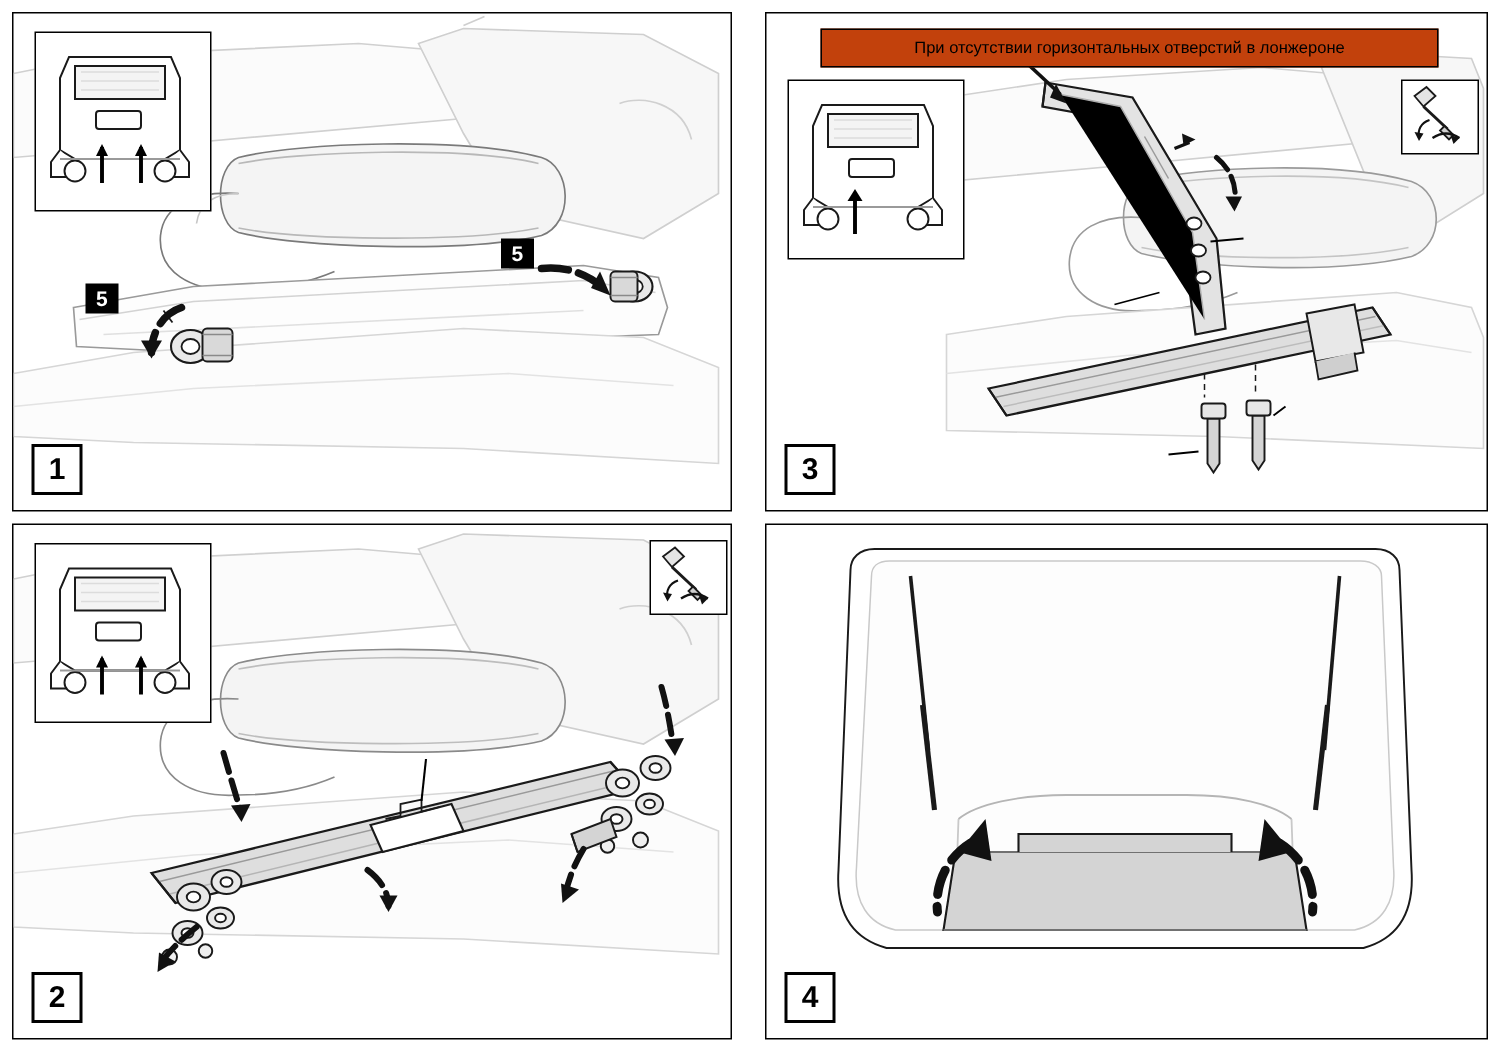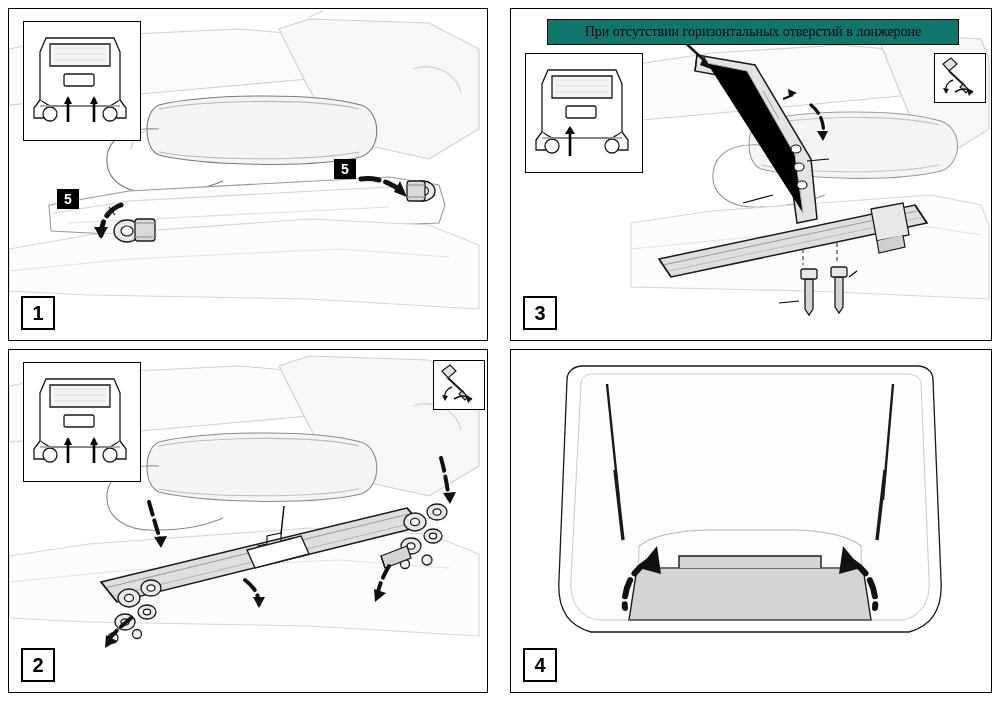--- a/index.html
+++ b/index.html
@@ -7,22 +7,22 @@
   .sheet{position:relative;width:1000px;height:708px;}
   .panel{position:absolute;border:1.5px solid #000;background:#fff;box-sizing:border-box;overflow:hidden;}
   #panel1{left:8px;top:8px;width:480px;height:333px;}
   #panel2{left:8px;top:349px;width:480px;height:344px;}
   #panel3{left:510px;top:8px;width:482px;height:333px;}
   #panel4{left:510px;top:349px;width:482px;height:344px;}
   .stepnum{position:absolute;left:12px;bottom:10px;width:30px;height:30px;border:2px solid #000;
            display:flex;align-items:center;justify-content:center;font-size:20px;font-weight:bold;
            background:#fff;color:#000;z-index:40;}
   .caption{position:absolute;left:36px;top:10px;width:410px;height:24px;border:1.2px solid #000;
-           background:#0f766e;display:flex;align-items:center;justify-content:center;
-           font-size:14px;color:#000;z-index:40;font-family:Liberation Serif, serif;}
+           background:#c2410c;display:flex;align-items:center;justify-content:center;
+           font-size:11px;color:#000;z-index:40;}
   .vehthumb{position:absolute;border:1.4px solid #000;background:#fff;z-index:35;}
   .tag{position:absolute;background:#000;color:#fff;font-weight:bold;font-size:13px;
        padding:2px 5px;line-height:1.15;white-space:nowrap;z-index:38;letter-spacing:.2px;}
   .tag.sm{font-size:14px;padding:2px 7px;}
   .toolbox{position:absolute;border:1.3px solid #000;background:#fff;z-index:36;}
   svg{display:block;}
   .bg{position:absolute;left:0;top:0;}
 </style>
 </head>
 <body>

